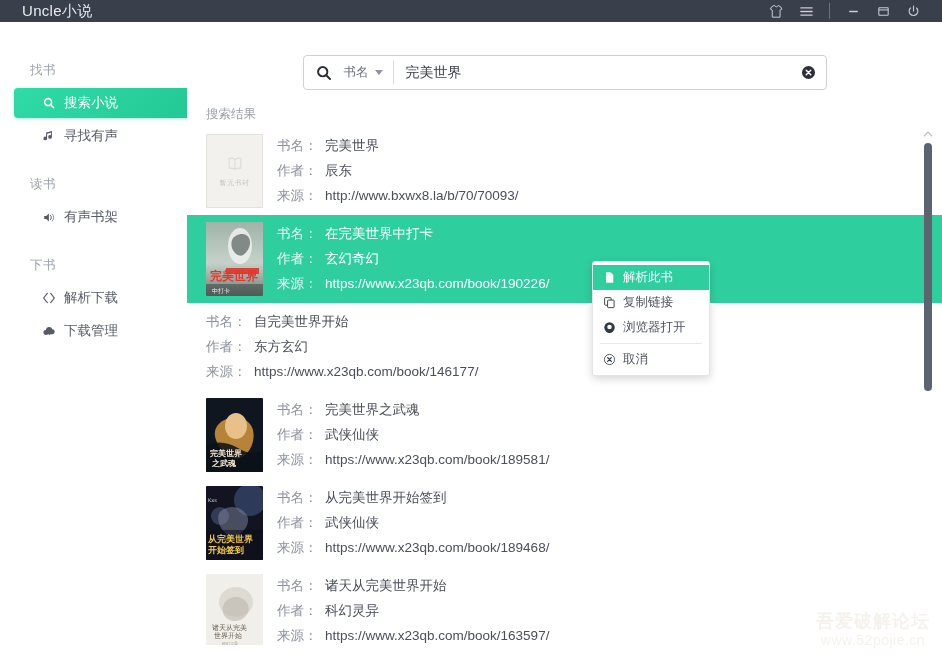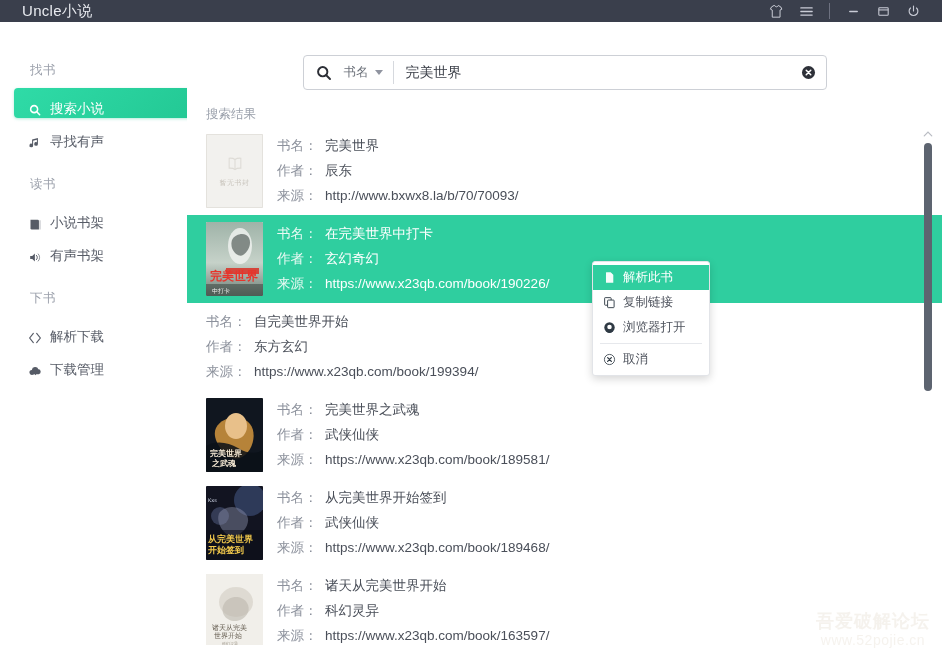--- a/index.html
+++ b/index.html
@@ -30,22 +30,22 @@
 
   
   .sidebar {
     position:absolute; top:38px; left:0; width:212px; height:623px;
     background:#ffffff; border-right:1px solid #d7d9de; padding-top:16px;
   }
   .side-group-label {
     font-size:12.5px; color:#9ba0ab; padding:8px 0 6px 30px; letter-spacing:.5px;
   }
   .side-item {
-    display:flex; align-items:flex-end; gap:7px;
-    height:30px; margin:3px 14px; padding-left:13px;
+    display:flex; align-items:center; gap:7px;
+    height:30px; margin:3px 14px; padding-left:27px;
     border-radius:4px; font-size:13.5px; color:#565b66; cursor:pointer;
     white-space:nowrap;
   }
   .side-item.active {
     background:linear-gradient(135deg,#2fdba7 0%,#23c894 100%);
     color:#ffffff; box-shadow:0 1px 3px rgba(35,200,148,.35);
   }
   .side-ico { width:16px; height:16px; display:flex; align-items:center; justify-content:center; flex:0 0 16px; }
   .side-ico svg { display:block; }
   .side-gap { height:14px; }
@@ -198,29 +198,20 @@
         <svg width="14" height="14" viewBox="0 0 24 24" fill="currentColor">
           <path d="M17 3.5v10.2a3.2 3.2 0 1 1-1.8-2.9V6.6l-6.4 1.5v8.1a3.2 3.2 0 1 1-1.8-2.9V6.2z"></path>
         </svg>
       </span>
       <span>寻找有声</span>
     </div>
 
     <div class="side-gap"></div>
 
     <div class="side-group-label">读书</div>
-    <div class="side-item">
-      <span class="side-ico">
-        <svg width="15" height="15" viewBox="0 0 24 24" fill="currentColor">
-          <path d="M4 4.5h11.5a2 2 0 0 1 2 2V20H6a2 2 0 0 1-2-2z"></path>
-          <path d="M18.6 5.2h1.2V20h-1.2z" opacity=".55"></path>
-        </svg>
-      </span>
-      <span>小说书架</span>
-    </div>
     <div class="side-item">
       <span class="side-ico">
         <svg width="15" height="15" viewBox="0 0 24 24" fill="currentColor">
           <path d="M3.5 9.5h3.3L11 5.6v12.8L6.8 14.5H3.5z"></path>
           <path d="M13.6 8.6a4.6 4.6 0 0 1 0 6.8" fill="none" stroke="currentColor" stroke-width="1.6" stroke-linecap="round"></path>
           <path d="M16.4 6.3a8 8 0 0 1 0 11.4" fill="none" stroke="currentColor" stroke-width="1.4" stroke-linecap="round" opacity=".75"></path>
         </svg>
       </span>
       <span>有声书架</span>
     </div>
@@ -343,21 +334,21 @@
             <div class="mline">
               <span class="mkey">书名：</span>
               <span class="mval">自完美世界开始</span>
             </div>
             <div class="mline">
               <span class="mkey">作者：</span>
               <span class="mval">东方玄幻</span>
             </div>
             <div class="mline">
               <span class="mkey">来源：</span>
-              <span class="mval url">https://www.x23qb.com/book/199394/</span>
+              <span class="mval url">https://www.x23qb.com/book/146177/</span>
             </div>
           </div>
         </div>
 
         <div class="row">
           <div class="cover">
             <svg width="57" height="74" viewBox="0 0 57 74">
               <rect width="57" height="74" fill="#10161f"></rect>
               <path d="M10 30c6-12 26-14 34-4s2 30-10 34S4 42 10 30z" fill="#c98f3c" opacity=".9"></path>
               <ellipse cx="30" cy="28" rx="11" ry="13" fill="#e8c08a"></ellipse>

